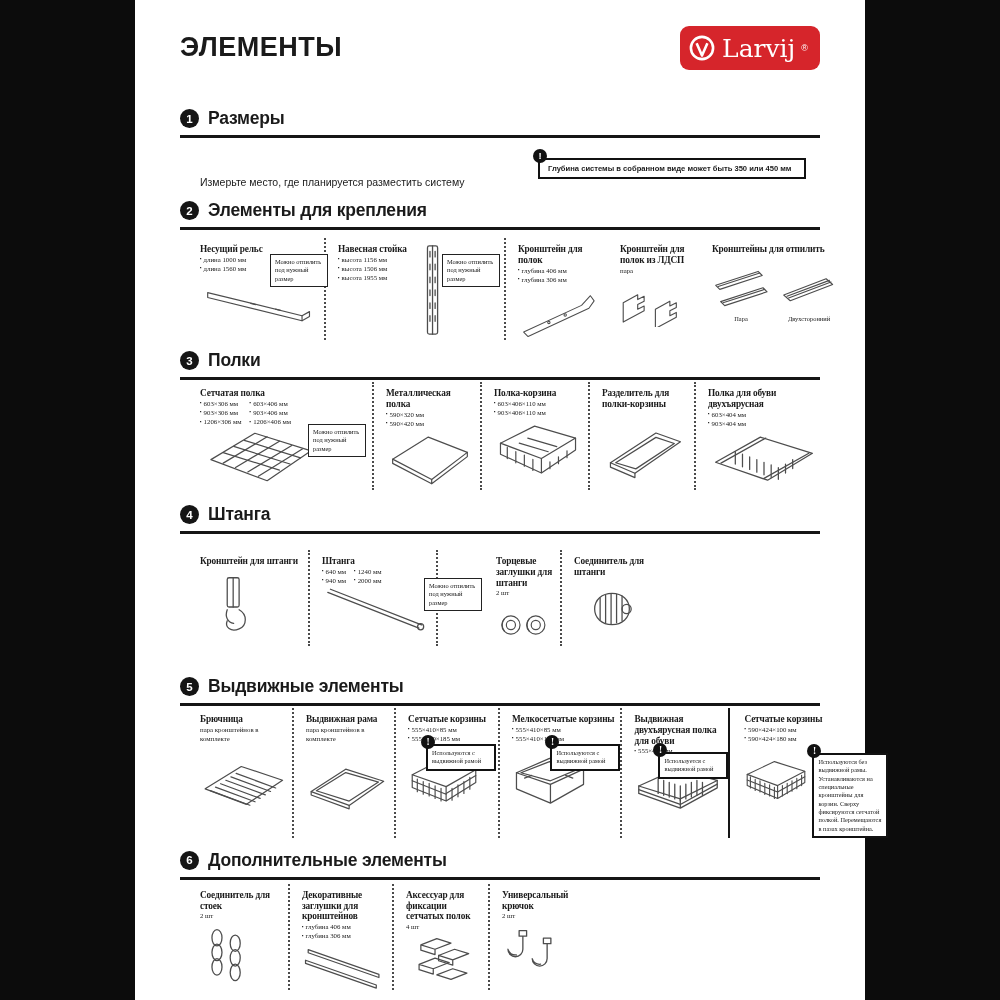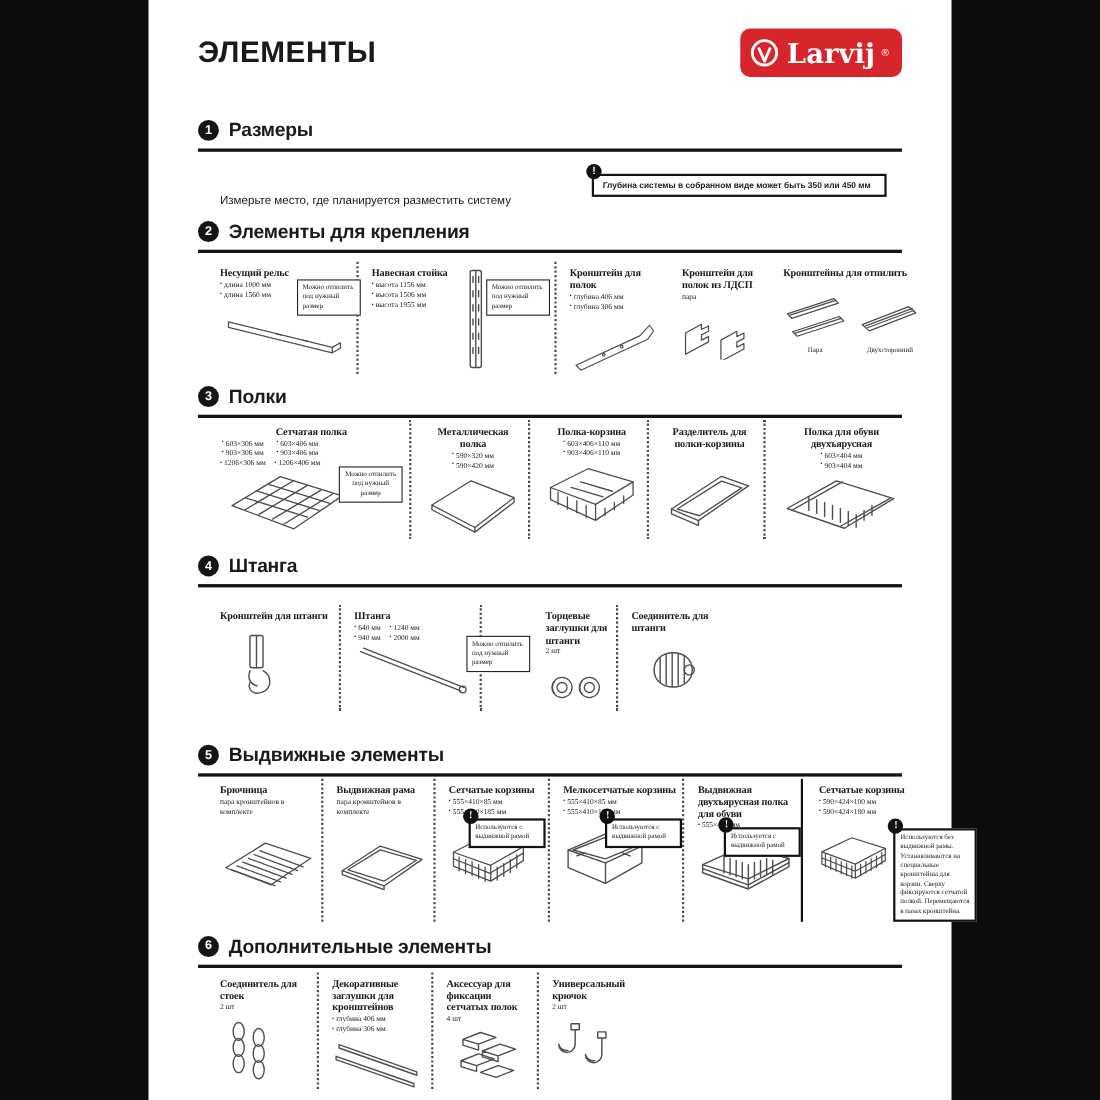--- a/index.html
+++ b/index.html
@@ -3,21 +3,21 @@
 <meta charset="utf-8">
 <style>
   html,body{margin:0;padding:0;width:1000px;height:1000px;overflow:hidden;background:#0c0c0c;
     font-family:"Liberation Sans",sans-serif;color:#1a1a1a;}
   .page{position:absolute;left:135px;top:0;width:730px;height:1000px;background:#ffffff;
     box-sizing:border-box;padding:26px 45px 0 45px;}
   
   .hdr{display:flex;justify-content:space-between;align-items:flex-start;height:52px;}
   h1{margin:6px 0 0 0;font-size:27px;letter-spacing:.5px;font-weight:bold;}
   .logo{background:#d6252b;border-radius:9px;height:44px;padding:0 12px 0 8px;display:flex;align-items:center;gap:6px;}
-  .logo-text{color:#fff;font-family:"DejaVu Serif",serif;font-weight:bold;font-size:25px;line-height:1;text-align:right;}
+  .logo-text{color:#fff;font-family:"DejaVu Serif",serif;font-weight:normal;font-size:25px;line-height:1;text-align:right;}
   .logo-reg{color:#fff;font-size:9px;vertical-align:12px;}
   
   .sec-h{display:flex;align-items:center;gap:9px;border-bottom:3.5px solid #151515;padding-bottom:6px;}
   .badge{width:19px;height:19px;border-radius:50%;background:#151515;color:#fff;font-weight:bold;
     font-size:11.5px;display:flex;align-items:center;justify-content:center;flex:0 0 19px;}
   .sec-t{font-size:17.5px;font-weight:bold;letter-spacing:-.2px;}
   
   .row{display:flex;align-items:stretch;}
   .col{position:relative;box-sizing:border-box;padding:6px 6px 0 12px;font-family:Liberation Serif, serif;}
   .first{padding-left:20px;}
@@ -160,21 +160,21 @@
         </div>
       </div>
     </div>
   </div>
 
   <div class="m3">
     <div class="sec-h">
       <span class="badge">3</span>
       <span class="sec-t">Полки</span>
     </div>
-    <div class="row" style="min-height:108px;margin-top:2px;text-align:center;">
+    <div class="row" style="min-height:108px;margin-top:2px;">
 
       <div class="col first" style="flex:0 0 192px">
         <div class="t">Сетчатая полка</div>
         <div class="bgrid r3">
           <div class="b">603×306 мм</div>
           <div class="b">903×306 мм</div>
           <div class="b">1206×306 мм</div>
           <div class="b">603×406 мм</div>
           <div class="b">903×406 мм</div>
           <div class="b">1206×406 мм</div>

